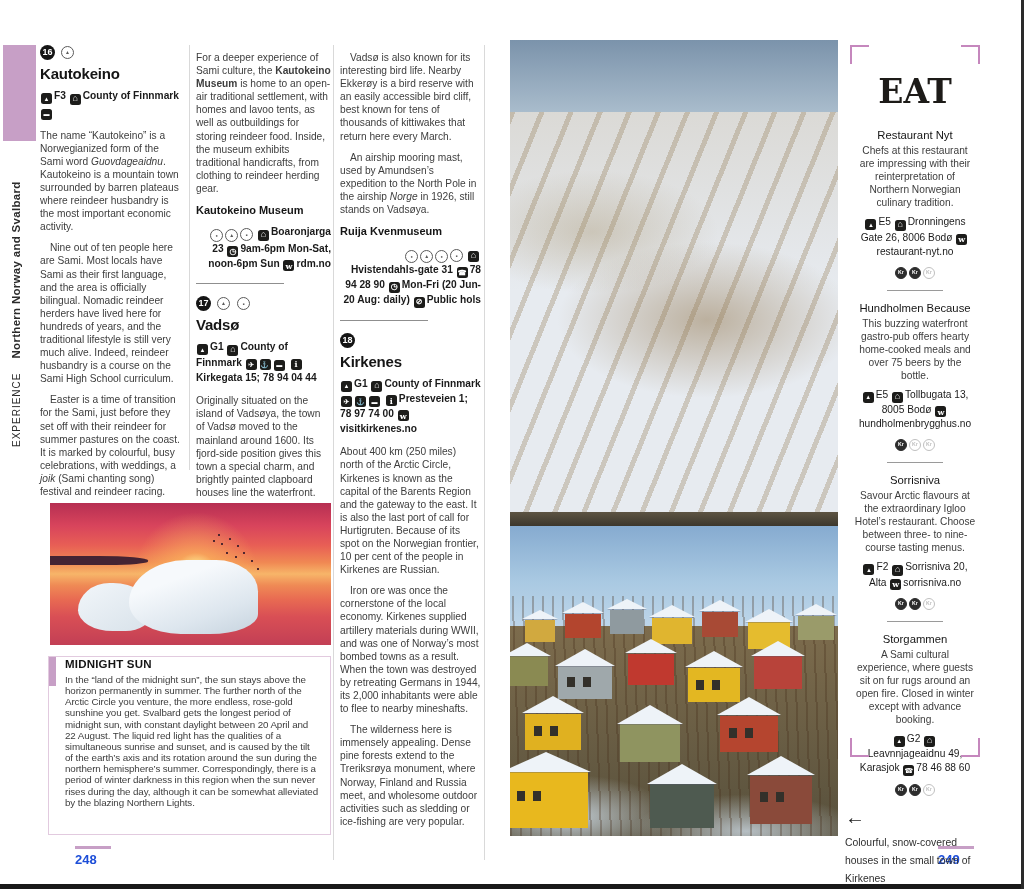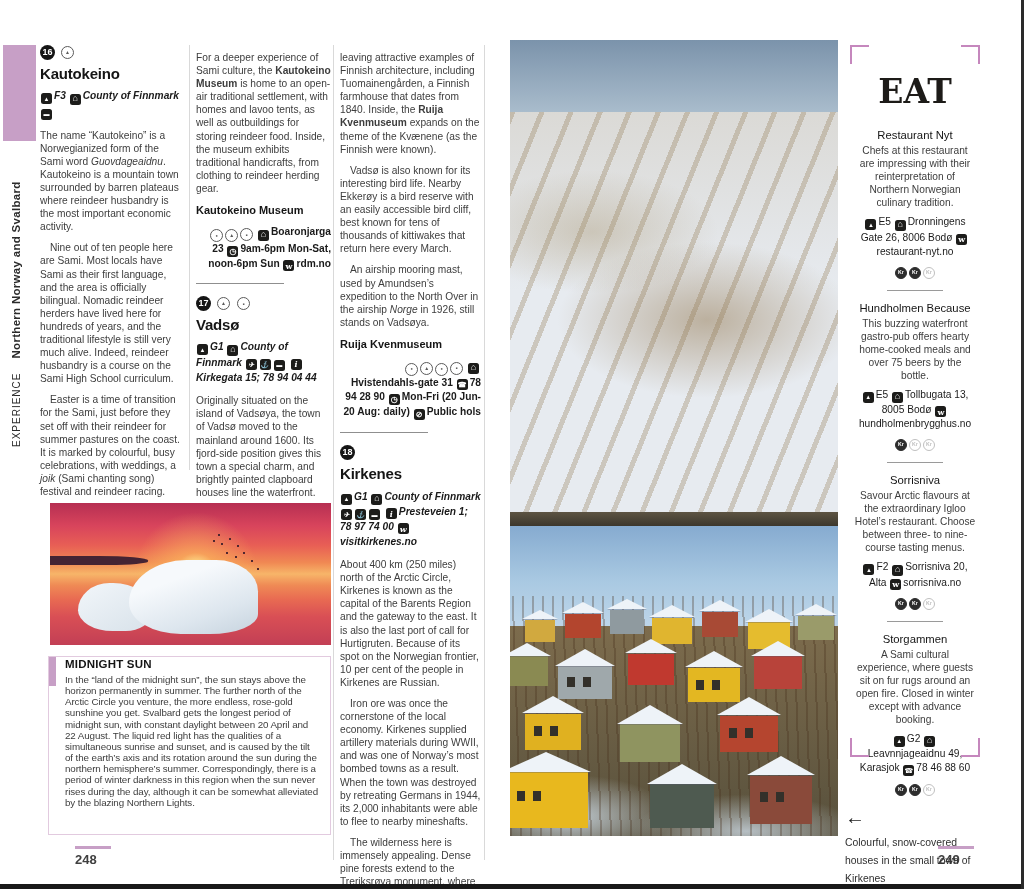--- a/index.html
+++ b/index.html
@@ -25,21 +25,21 @@
   .col{position:absolute;top:43px;font-size:10.2px;line-height:13.1px;color:#3d3d3d;}
   .col1{left:40px;width:140px;}
   .col2{left:196px;width:135px;}
   .col3{left:340px;width:141px;}
   .col p{margin:8px 0 1px 0;}
   .col p.indent{text-indent:10px;}
   h2.listing-title{font-size:15px;font-weight:700;color:#151515;margin:7px 0 9px 0;letter-spacing:-.2px;}
   .badge-row{display:flex;align-items:center;gap:5px;margin:2px 0 2px 0;}
   .badge{width:15px;height:15px;border-radius:50%;background:#151515;color:#fff;font-size:9px;
     font-weight:700;display:inline-flex;align-items:center;justify-content:center;}
-  .infoline{font-weight:700;color:#1a1a1a;margin:0 0 9px 0 !important;line-height:14.5px;font-style:italic;}
+  .infoline{font-weight:700;color:#1a1a1a;margin:0 0 9px 0 !important;line-height:14.5px;}
   .venue{margin-top:9px;}
   .venue-title{font-weight:700;font-size:11px;color:#151515;margin:0 0 3px 0 !important;}
   .venue-info{font-weight:700;color:#1a1a1a;line-height:14px;text-align:right;}
   .divider{width:88px;height:1px;background:#8f8f8f;margin:12px 0;}
 
   
   .ic{display:inline-flex;align-items:center;justify-content:center;width:11px;height:11px;
     border-radius:2.5px;background:#1c1c1a;color:#fff;vertical-align:-1.5px;margin:0 2px 0 1px;flex:none;}
   .ic::before{line-height:1;}
   .ic-map::before{content:"▲";font-size:6px;}
@@ -77,21 +77,21 @@
 
   
   .midnight{position:absolute;left:48px;top:656px;width:283px;height:179px;border:1px solid #e2cadf;
     background:#fff;box-sizing:border-box;}
   .midnight .tab{position:absolute;left:0;top:0;width:7px;height:29px;background:#c79fc6;}
   .midnight h3{margin:1px 0 4px 16px;font-size:11.5px;letter-spacing:.2px;color:#151515;}
   .midnight .mbody{margin:0 10px 0 16px;font-size:9.8px;line-height:11.15px;color:#3d3d3d;
     letter-spacing:-.1px;}
 
   
-  .pagenum{position:absolute;font-weight:700;font-size:13px;color:#404040;}
+  .pagenum{position:absolute;font-weight:700;font-size:13px;color:#1d4ed8;}
   .pagenum .pline{display:block;width:36px;height:3px;background:#c79fc6;margin-bottom:3px;}
   .pn-left{left:75px;top:846px;}
   .pn-right{left:938px;top:846px;}
 
   
   .photo{position:absolute;left:510px;top:40px;width:328px;height:796px;overflow:hidden;background:#cfd8e0;}
   .ph-sky{position:absolute;left:0;top:0;width:100%;height:72px;
     background:linear-gradient(180deg,#7b93ab,#a9bccc);}
   .ph-hill{position:absolute;left:0;top:72px;width:100%;height:400px;background:#e7ebf0;}
   .ph-hill::before{content:"";position:absolute;inset:0;background:
@@ -196,23 +196,22 @@
       <span class="ic ic-map"></span><span>G1</span>
       <span class="ic ic-house"></span><span>County of Finnmark</span>
       <span class="ic ic-plane"></span><span class="ic ic-ferry"></span><span class="ic ic-bus"></span>
       <span class="ic ic-info"></span><span>Kirkegata 15; 78 94 04 44</span>
     </p>
     <p class="body">Originally situated on the island of Vadsøya, the town of Vadsø moved to the mainland around 1600. Its fjord-side position gives this town a special charm, and brightly painted clapboard houses line the waterfront.</p>
     <p class="body indent">Over the centuries many Finns have settled in Vadsø,</p>
   </section>
 
   <section class="col col3">
-    <p class="body"><span>leaving attractive examples of Finnish architecture, including Tuomainengården, a Finnish farmhouse that dates from 1840. Inside, the </span><b>Ruija Kvenmuseum</b><span> expands on the theme of the Kvænene (as the Finnish were known).</span></p>
     <p class="body indent">Vadsø is also known for its interesting bird life. Nearby Ekkerøy is a bird reserve with an easily accessible bird cliff, best known for tens of thousands of kittiwakes that return here every March.</p>
-    <p class="body indent"><span>An airship mooring mast, used by Amundsen’s expedition to the North Over in the airship </span><i>Norge</i><span> in 1926, still stands on Vadsøya.</span></p>
+    <p class="body indent"><span>An airship mooring mast, used by Amundsen’s expedition to the North Pole in the airship </span><i>Norge</i><span> in 1926, still stands on Vadsøya.</span></p>
     <div class="venue">
       <p class="venue-title">Ruija Kvenmuseum</p>
       <p class="venue-info">
         <span class="circ circ-dot"></span><span class="circ circ-mountain"></span><span class="circ circ-dot"></span><span class="circ circ-bag"></span>
         <span class="ic ic-house"></span><span>Hvistendahls-gate 31</span>
         <span class="ic ic-phone"></span><span>78 94 28 90</span>
         <span class="ic ic-clock"></span><span>Mon-Fri (20 Jun-20 Aug: daily)</span>
         <span class="ic ic-closed"></span><span>Public hols</span>
       </p>
     </div>

